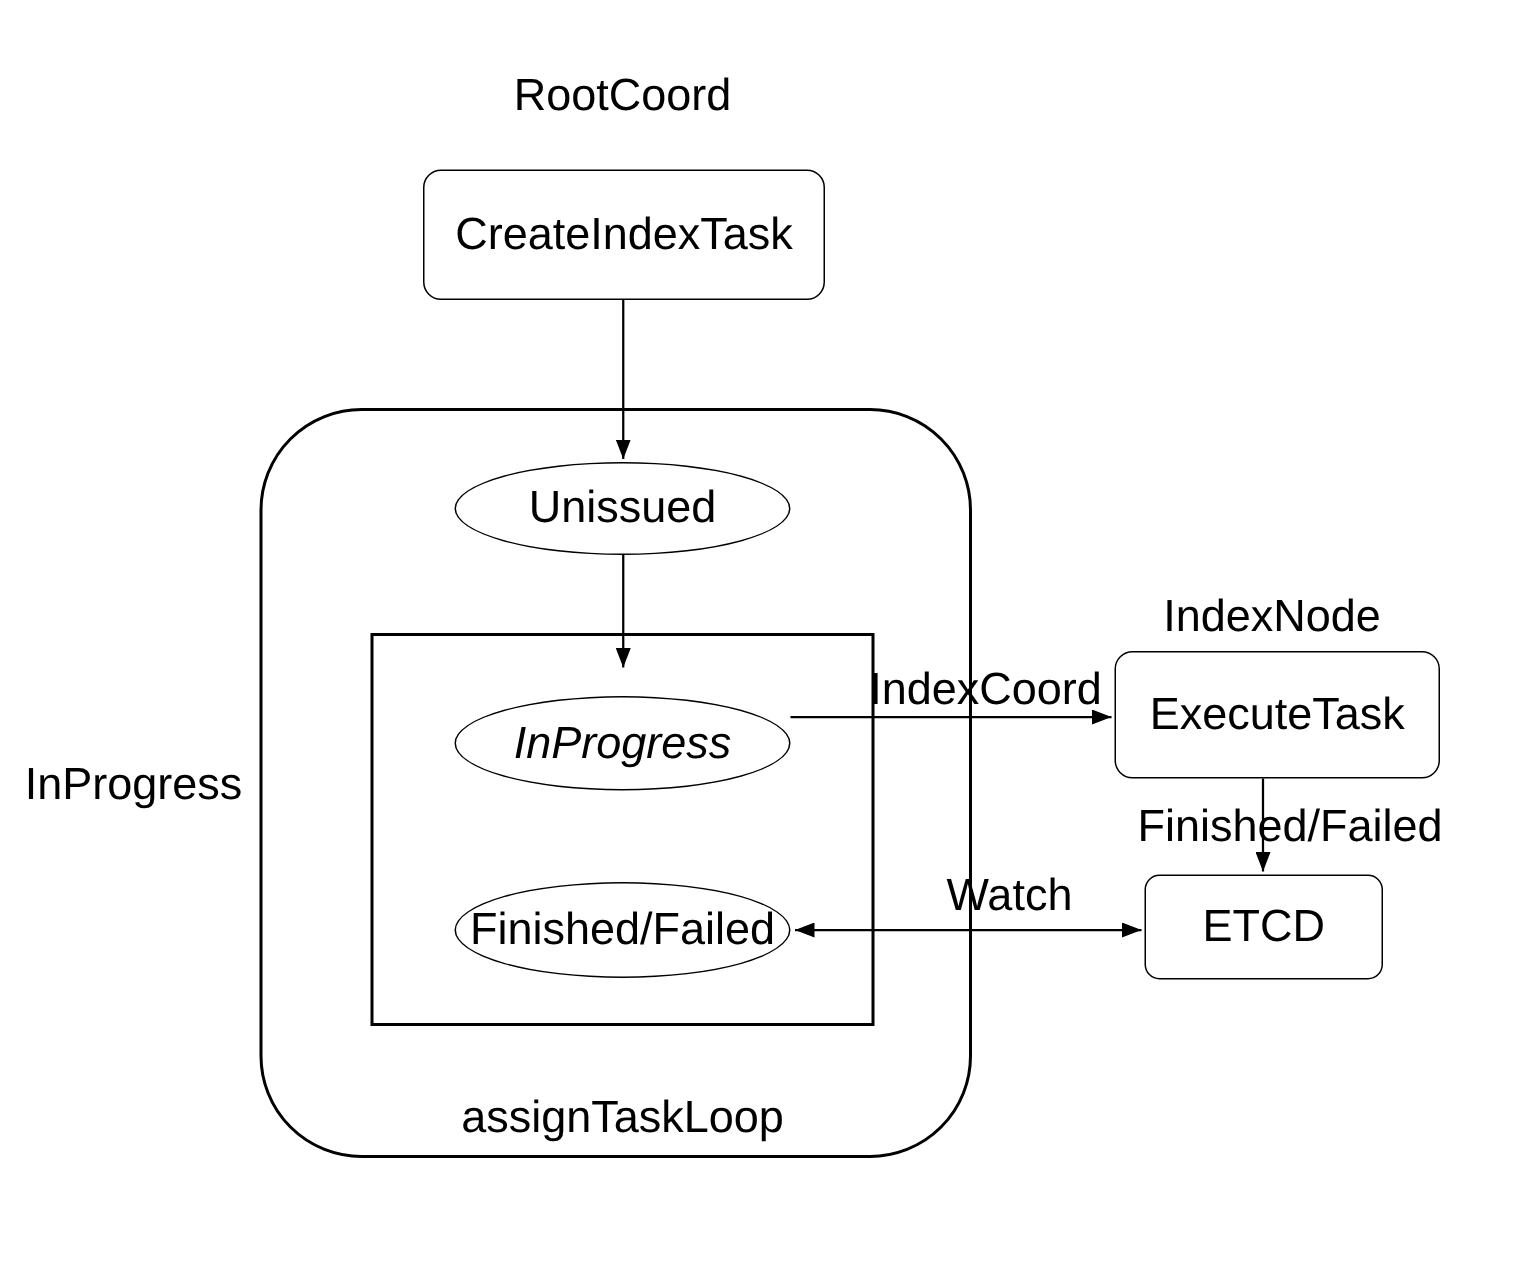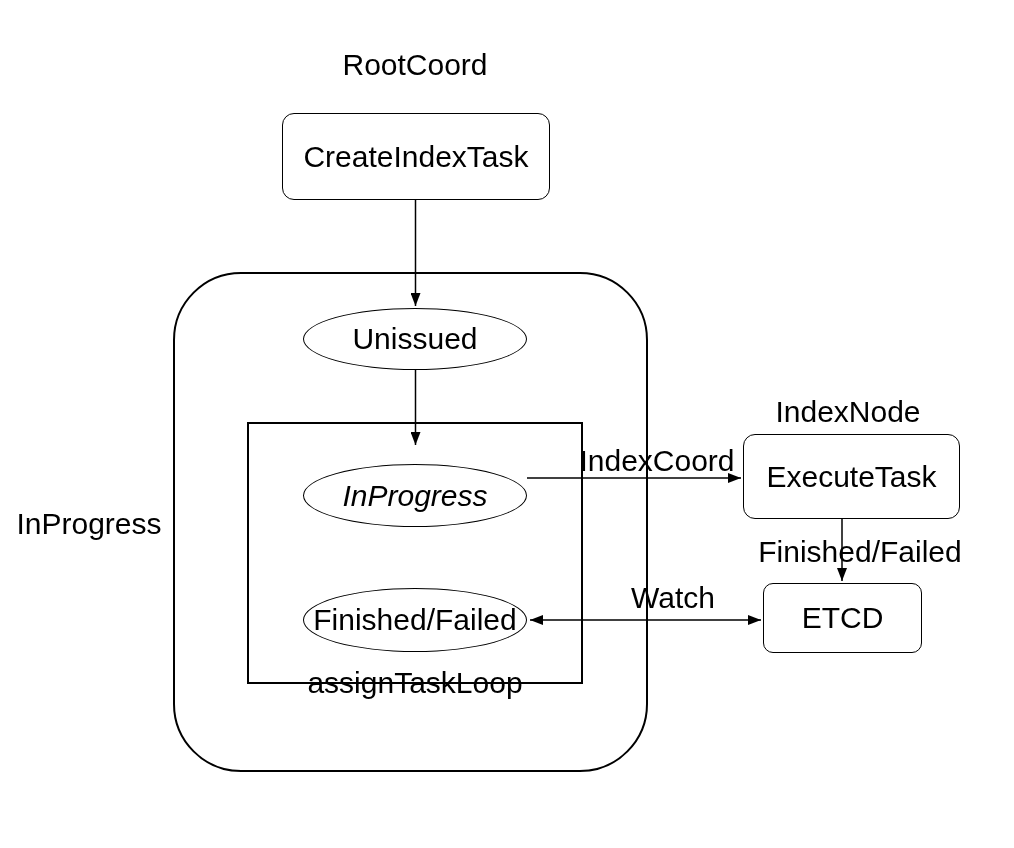--- a/index.html
+++ b/index.html
@@ -65,21 +65,21 @@
     position: absolute;
     transform: translate(-50%, -50%);
     font-size: 30px;
     line-height: 1.1;
     white-space: nowrap;
     color: #000000;
   }
   #lbl-root-coord       { left: 415px; top: 64px;  }
   #lbl-index-node       { left: 848px; top: 411px; }
   #lbl-index-coord      { left: 89px;  top: 523px; }
-  #lbl-assign-task-loop { left: 415px; top: 682px; }
+  #lbl-assign-task-loop { left: 415px; top: 745px; }
   #lbl-peek-client      { left: 657px; top: 460px; }
   #lbl-finished-failed  { left: 860px; top: 551px; }
   #lbl-watch            { left: 645px; top: 597px; margin-left: 28px; }
 </style>
 </head>
 <body>
 
 <div class="canvas">
 
   <div class="group-rect outer-container"></div>

